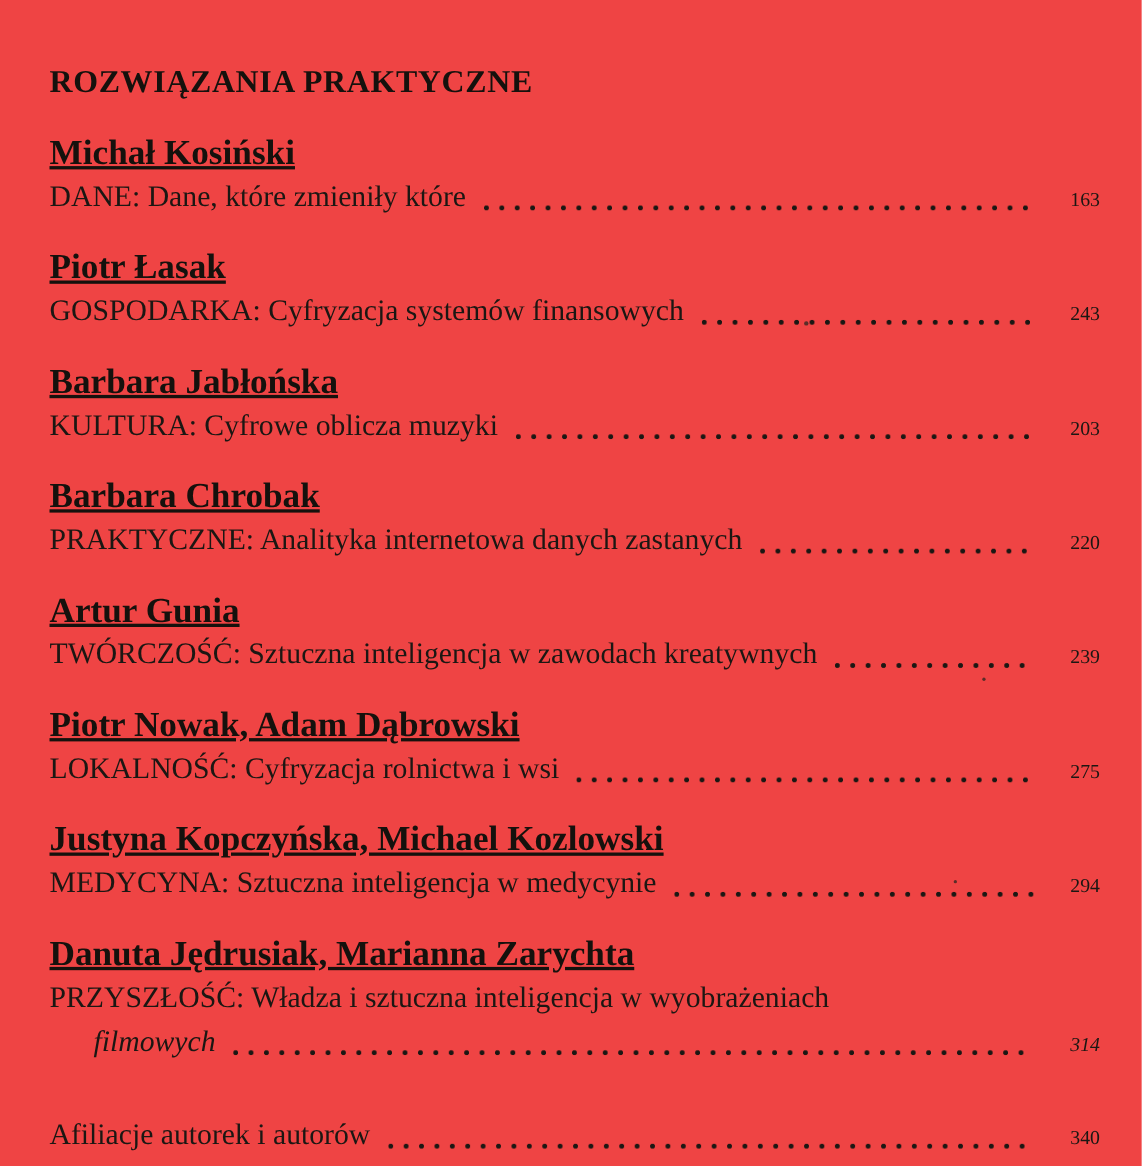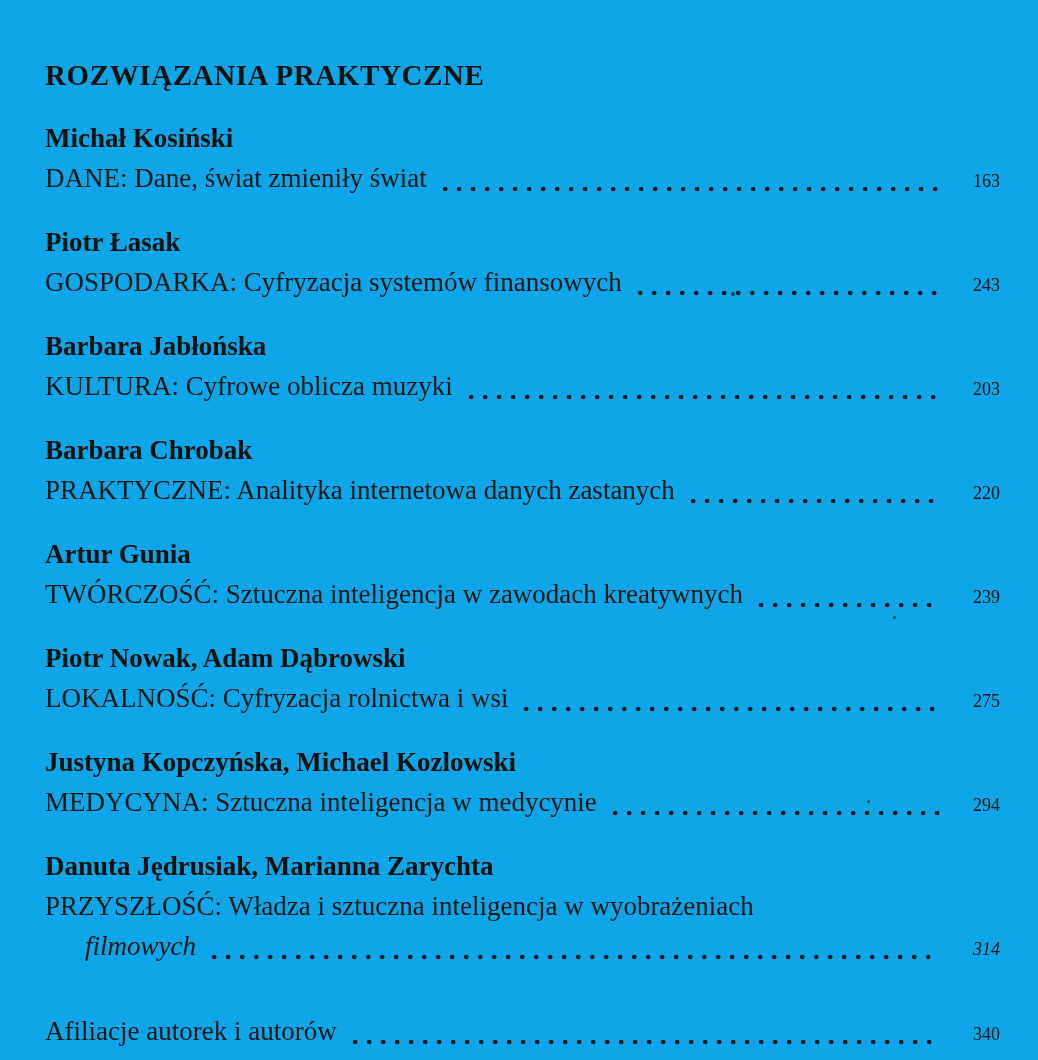--- a/index.html
+++ b/index.html
@@ -12,40 +12,41 @@
     height: 1060px;
     overflow: hidden;
     font-family: "Liberation Serif", "DejaVu Serif", serif;
     color: #1b1713;
   }
   .page {
     position: relative;
     box-sizing: border-box;
     width: 1038px;
     height: 1060px;
-    background: #0ea5e9;
+    background: #ef4444;
     padding: 58px 38px 0 45px;
   }
   .section-title {
     margin: 0 0 26px 0;
     font-size: 29px;
     font-weight: 700;
     letter-spacing: 0.6px;
     line-height: 34px;
     color: #15110d;
   }
   .entry {
     margin: 0 0 21px 0;
   }
   .authors {
     font-weight: 700;
-    font-size: 27px;
+    font-size: 32px;
     line-height: 40px;
     white-space: nowrap;
     color: #15110d;
+    text-decoration: underline;
   }
   .toc-line {
     display: flex;
     align-items: baseline;
     font-size: 27px;
     line-height: 40px;
   }
   .toc-title {
     white-space: nowrap;
   }
@@ -91,21 +92,21 @@
 </head>
 <body>
 
 <div class="page">
 
   <h1 class="section-title">ROZWIĄZANIA PRAKTYCZNE</h1>
 
   <div class="entry">
     <div class="authors">Michał Kosiński</div>
     <div class="toc-line">
-      <span class="toc-title">DANE: Dane, świat zmieniły świat</span>
+      <span class="toc-title">DANE: Dane, które zmieniły które</span>
       <span class="leader"></span>
       <span class="pagenum">163</span>
     </div>
   </div>
 
   <div class="entry">
     <div class="authors">Piotr Łasak</div>
     <div class="toc-line">
       <span class="toc-title">GOSPODARKA: Cyfryzacja systemów finansowych</span>
       <span class="leader"></span>

